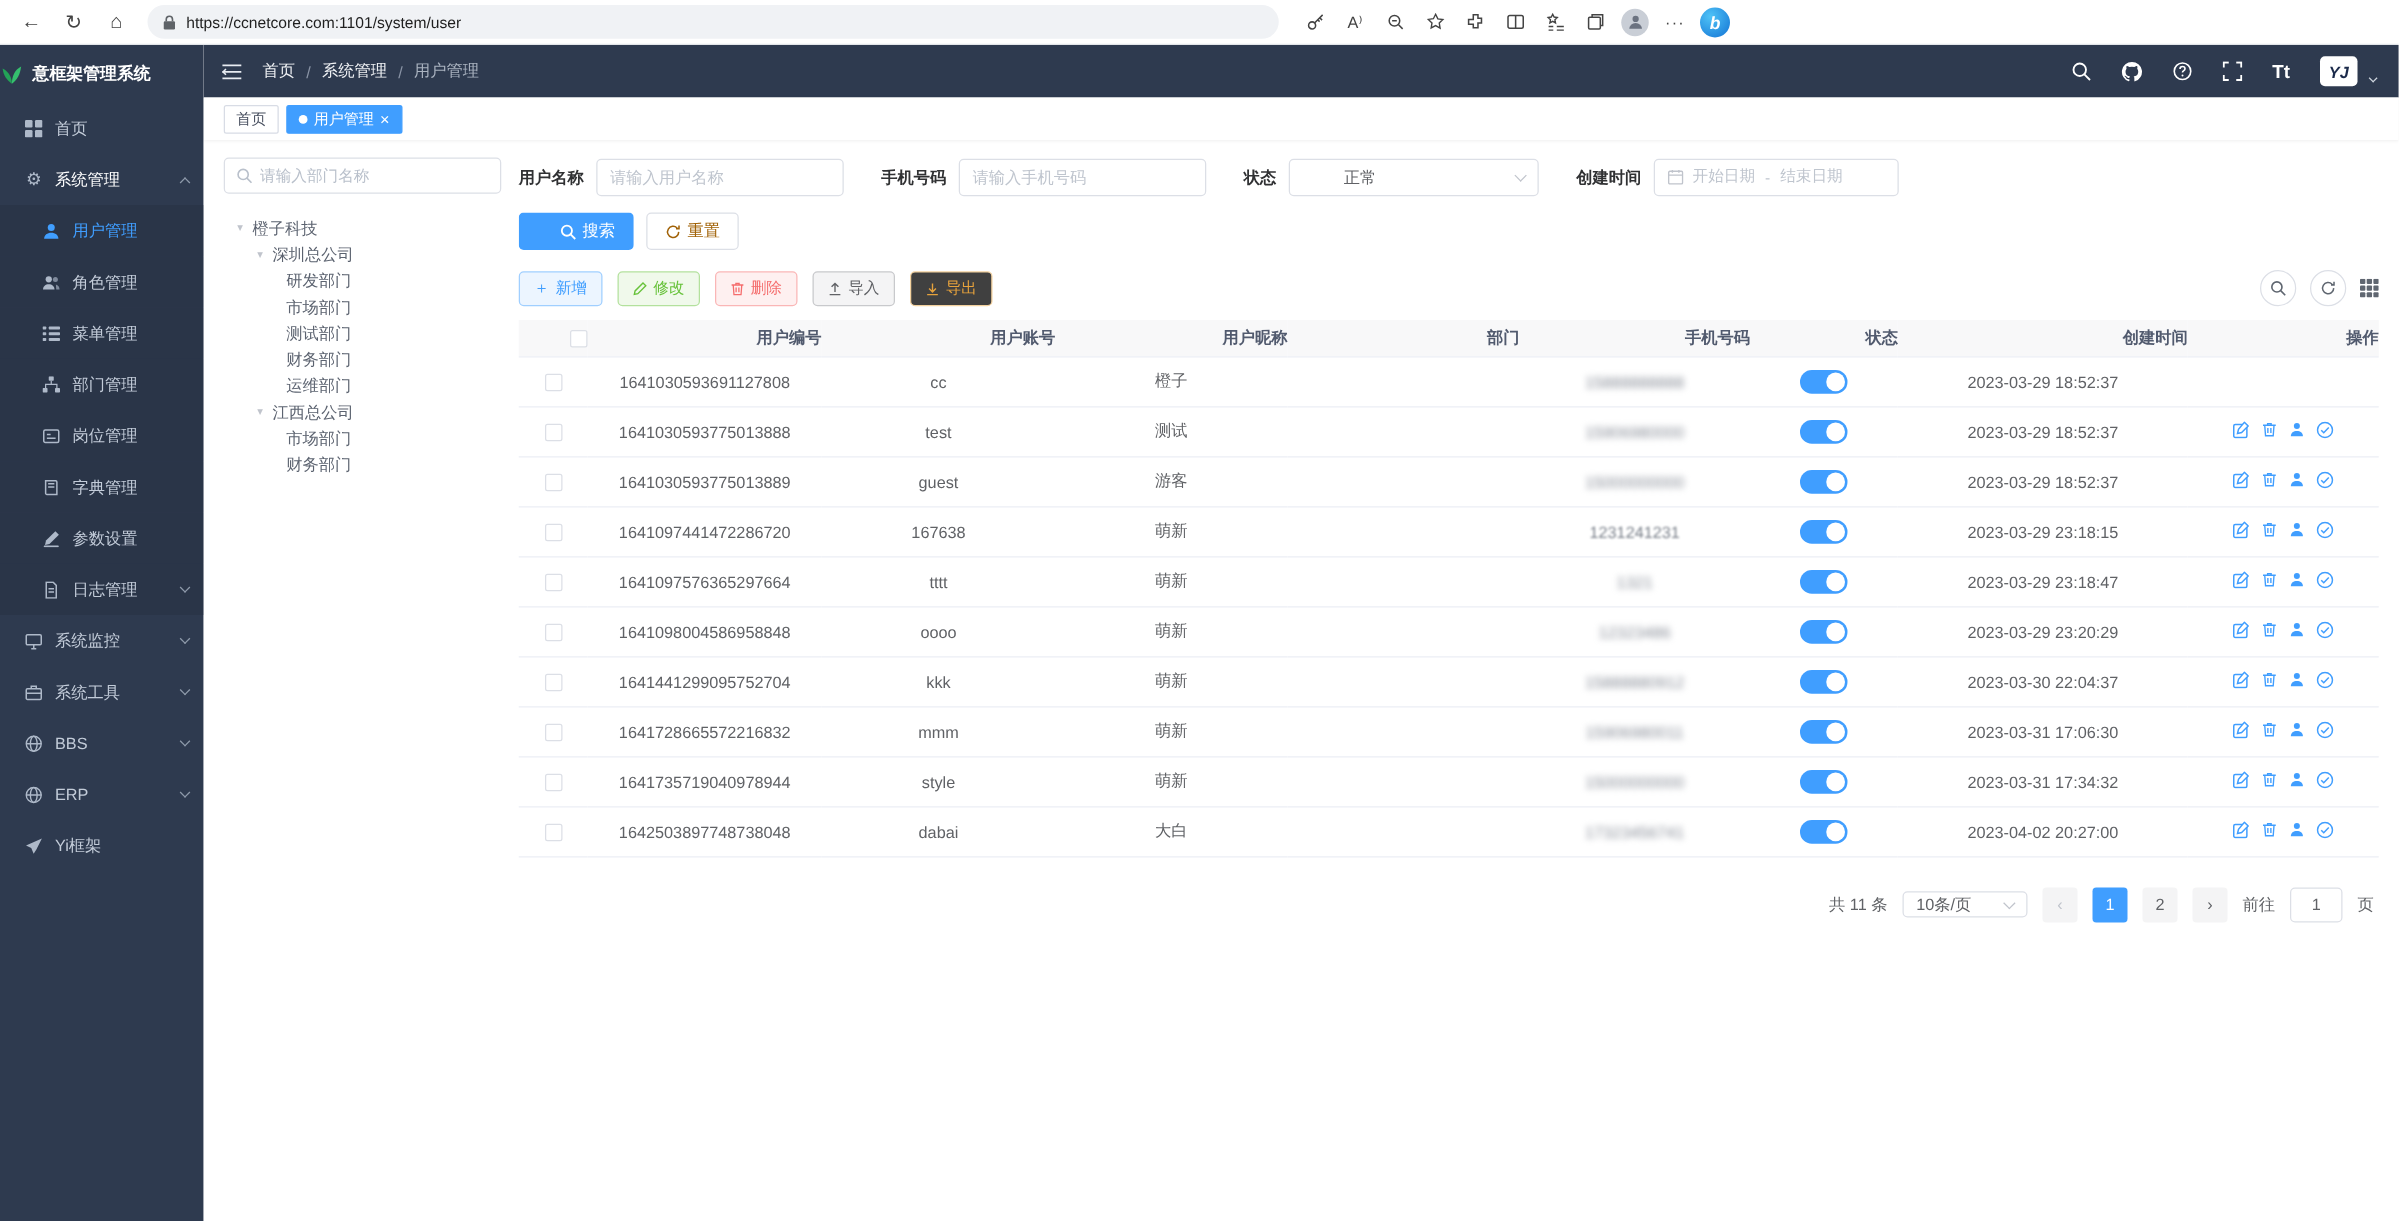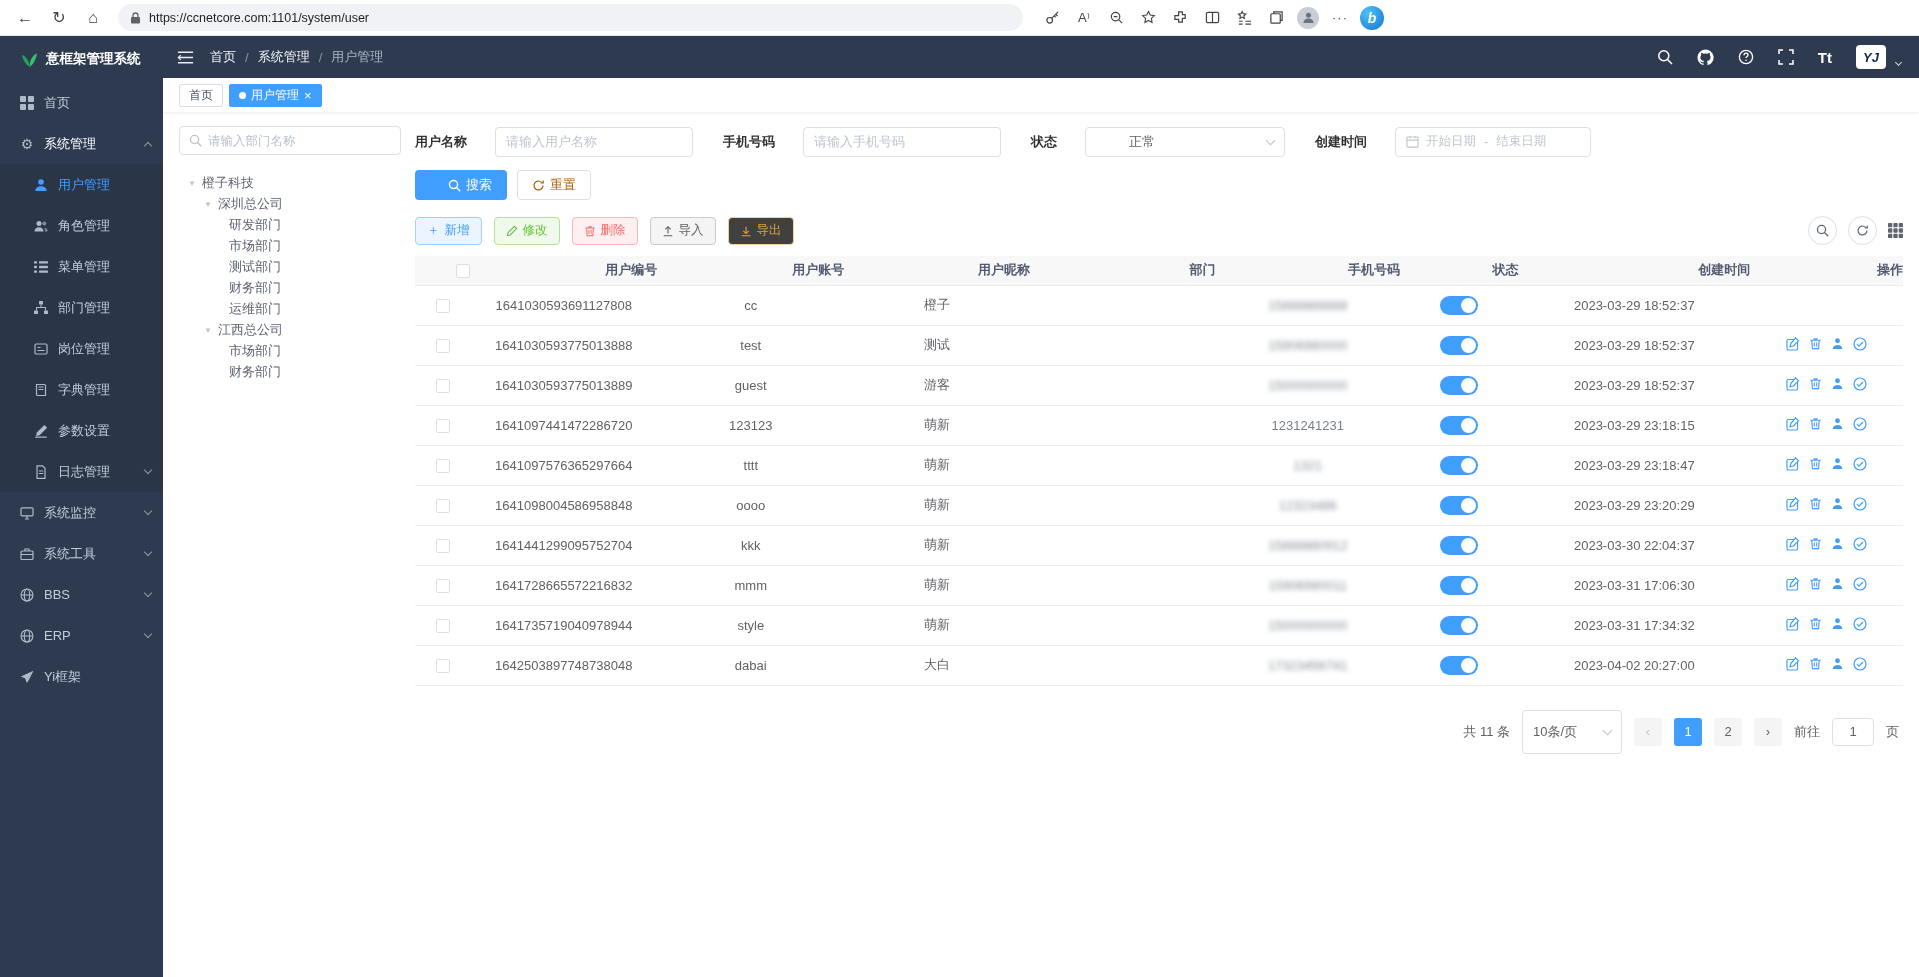--- a/index.html
+++ b/index.html
@@ -21,21 +21,21 @@
   .bing-logo { width:24px; height:24px; border-radius:50%;
                background:radial-gradient(circle at 35% 30%, #4fc3f7, #1273d4);
                color:#fff; font-weight:bold; font-style:italic; font-size:14px;
                display:flex; align-items:center; justify-content:center; }
 
   
   .app { display:flex; height:941px; }
 
   
   .sidebar { width:163px; flex:0 0 163px; background:#2e3a4f; color:#c3ccd9; font-size:13px; }
-  .logo { height:46px; display:flex; align-items:center; gap:8px; padding-left:21px;
+  .logo { height:46px; display:flex; align-items:center; gap:8px; padding-left:1px;
           color:#fff; font-weight:bold; font-size:13.5px; cursor:pointer; }
   .menu-item { height:41px; display:flex; align-items:center; gap:9px; padding:0 12px 0 19px;
                cursor:pointer; color:#c3ccd9; }
   .menu-item .mi { width:16px; display:flex; justify-content:center; align-items:center;
                    font-size:14px; color:#aeb9c9; }
   .menu-item.active { color:#409eff; }
   .menu-item.active .mi { color:#409eff; }
   .menu-item.parent-open { color:#fff; }
   .submenu .menu-item { padding-left:33px; background:#2a3548; }
   .chev { width:6px; height:6px; border-right:1.4px solid #8f9bab; border-bottom:1.4px solid #8f9bab;
@@ -85,21 +85,21 @@
   .tree-row .caret { font-size:9px; color:#c0c4cc; width:10px; text-align:center; }
   .lv0 { padding-left:8px; } .lv1 { padding-left:24px; } .lv2 { padding-left:50px; }
 
   .right-panel { flex:1; display:flex; flex-direction:column; min-width:0; }
 
   
   .filter-row { display:flex; align-items:center; gap:30px; height:31px; flex-wrap:nowrap; }
   .fgroup { display:flex; align-items:center; gap:10px; }
   .flabel { font-size:13px; font-weight:bold; color:#303133; white-space:nowrap; }
   .ctl { height:30px; border:1px solid #dcdfe6; border-radius:4px; background:#fff;
-         display:flex; align-items:center; padding:0 10px; font-size:13px;margin-left:18px; }
+         display:flex; align-items:center; padding:0 10px; font-size:13px; }
   .ctl input { border:none; outline:none; width:100%; font-size:13px; color:#606266;
                background:transparent; font-family:inherit; }
   .ctl input::placeholder { color:#bfc5ce; }
   .w198 { width:198px; } .w200 { width:200px;padding-left:43px; } .w196 { width:196px; }
   .sel-chev { width:7px; height:7px; border-right:1.4px solid #c0c4cc; border-bottom:1.4px solid #c0c4cc;
               transform:rotate(45deg); margin-left:auto; margin-top:-3px; }
   .sel-val { color:#606266; }
   .dr-text { color:#bfc5ce; font-size:12.5px; white-space:nowrap; }
   .dr-sep { color:#bfc5ce; margin:0 8px; }
   .cal-ico { color:#c0c4cc; margin-right:7px; display:flex; }
@@ -139,21 +139,21 @@
   .toggle::after { content:""; position:absolute; top:2px; right:2px; width:15px; height:15px;
                    border-radius:50%; background:#fff; }
   .blurred { filter:blur(2.6px); color:#8a8f99; }
   .semi-blur { filter:blur(0.7px); color:#7a808a; }
   .ops { display:inline-flex; gap:9px; color:#409eff; align-items:center; }
   .ops span { display:flex; cursor:pointer; }
 
   
   .pager { margin-top:24px; display:flex; align-items:center; justify-content:flex-end; gap:12px;
            font-size:13px; color:#606266; padding-right:4px; }
-  .size-select { width:100px; height:44px; border:1px solid #dcdfe6; border-radius:4px; background:#fff;
+  .size-select { width:100px; height:21px; border:1px solid #dcdfe6; border-radius:4px; background:#fff;
                  display:flex; align-items:center; padding:0 10px; gap:8px; cursor:pointer; }
   .pg-btn { min-width:28px; height:28px; background:#f4f4f5; border-radius:3px; display:flex;
             align-items:center; justify-content:center; cursor:pointer; font-size:13px; color:#606266; }
   .pg-btn.disabled { color:#c0c4cc; }
   .pg-btn.active { background:#409eff; color:#fff; }
   .goto-input { width:42px; height:28px; border:1px solid #dcdfe6; border-radius:4px; text-align:center;
                 font-size:13px; color:#606266; outline:none; font-family:inherit; }
 </style>
 </head>
 <body>
@@ -753,21 +753,21 @@
                         <circle cx="7" cy="7" r="6"></circle>
                         <path d="M4 7.2l2 2 4-4.2"></path>
                       </svg>
                     </span>
       </span>
     </td>
   </tr>
               <tr>
     <td><span class="cb"></span></td>
     <td>1641097441472286720</td>
-    <td>123123</td>
+    <td>167638</td>
     <td>萌新</td>
     <td></td>
     <td><span class="semi-blur">1231241231</span></td>
     <td><span class="toggle"></span></td>
     <td>2023-03-29 23:18:15</td>
     <td>
       <span class="ops">
         <span>
                       <svg width="14" height="14" viewBox="0 0 14 14" fill="none" stroke="currentColor" stroke-width="1.2">
                         <rect x="1" y="2.5" width="10.5" height="10.5" rx="1.2"></rect>

